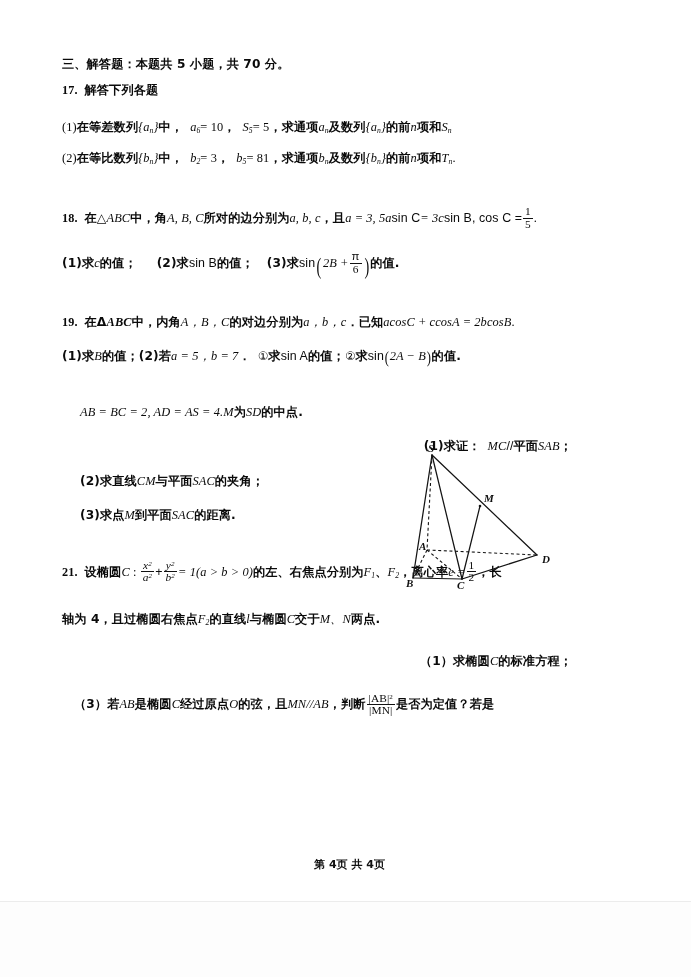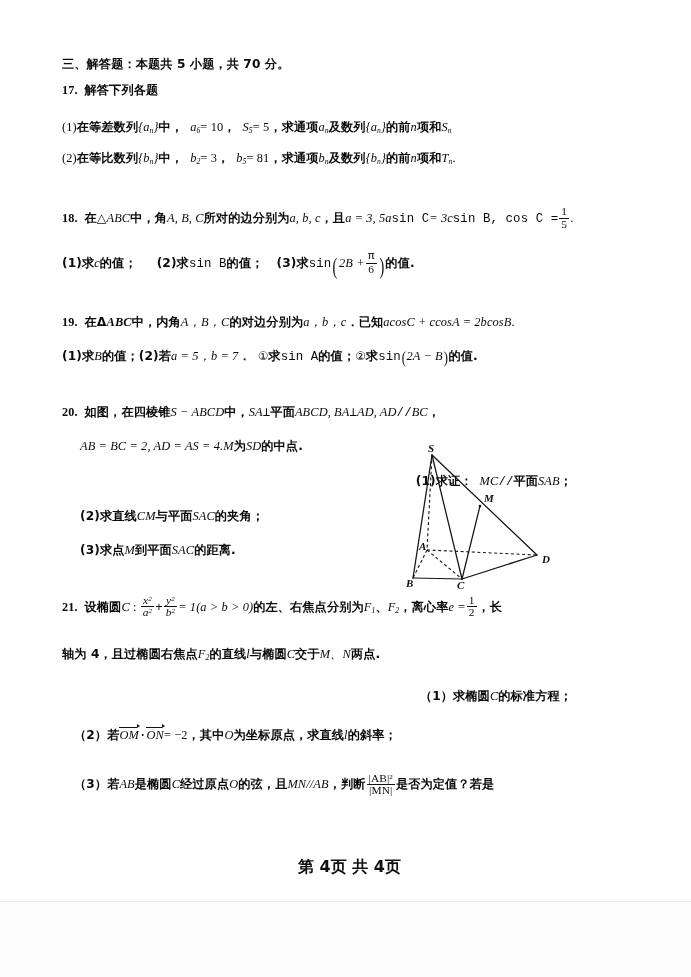--- a/index.html
+++ b/index.html
@@ -40,21 +40,21 @@
   
   .line {
     font-size: 12.4px;
     line-height: 1.05;
     white-space: nowrap;
     letter-spacing: 0.1px;
   }
   .cn { font-family: "DejaVu Sans", "Liberation Sans", sans-serif; font-size: 12.2px; font-weight: 600; }
   .mi { font-family: "Liberation Serif", serif; font-style: italic; }
   .mn { font-family: "Liberation Serif", serif; font-style: normal; }
-  .mo { font-family: Liberation Mono, monospace; font-style: normal; }
+  .mo { font-family: Liberation Sans, sans-serif; font-style: normal; }
   .bold { font-weight: 700; }
   .sec-head { margin-bottom: 14px; }
   .q { position: relative; }
 
   sub { font-size: 0.62em; vertical-align: -0.28em; font-style: italic; }
   sup { font-size: 0.62em; vertical-align: 0.48em; font-style: italic; }
 
   
   .frac {
     display: inline-block;
@@ -129,21 +129,21 @@
     color: #101010;
   }
 
   .footer {
     position: absolute;
     left: 0;
     top: 857px;
     width: 691px;
     text-align: center;
     font-family: "DejaVu Sans", sans-serif;
-    font-size: 16px;
+    font-size: 11px;
     font-weight: 600;
     color: #111;
     padding-left: 8px;
     box-sizing: border-box;
   }
   .sp2 { display: inline-block; width: 7px; }
   .sp3 { display: inline-block; width: 13px; }
   .sp4 { display: inline-block; width: 20px; }
 </style>
 </head>
@@ -178,23 +178,20 @@
     </div>
 
     <div class="line q" style="margin-bottom:21px;">
       <span class="mn cn">19.</span><span class="sp2"></span><span class="cn">在</span><span class="triangle bold">Δ</span><span class="mi bold">ABC</span><span class="cn">中，内角</span><span class="mi">A，B，C</span><span class="cn">的对边分别为</span><span class="mi">a，b，c</span><span class="cn">．已知</span><span class="mi">acosC + ccosA = 2bcosB</span><span class="mn">.</span>
     </div>
 
     <div class="line q" style="margin-bottom:42px;">
       <span class="cn">(1)求</span><span class="mi">B</span><span class="cn">的值；</span><span class="cn">(2)若</span><span class="mi">a = 5，b = 7</span><span class="cn">．</span><span class="sp2"></span><span class="circnum">①</span><span class="cn">求</span><span class="mo">sin A</span><span class="cn">的值；</span><span class="circnum">②</span><span class="cn">求</span><span class="mo">sin</span><span class="medp">(</span><span class="mi">2A − B</span><span class="medp">)</span><span class="cn">的值.</span>
     </div>
 
-    <div class="line q" style="margin-bottom:20px;">
-      <span class="mn cn">20.</span><span class="sp2"></span><span class="cn">如图，在四棱锥</span><span class="mi">S − ABCD</span><span class="cn">中，</span><span class="mi">SA</span><span class="mo">⊥</span><span class="cn">平面</span><span class="mi">ABCD, BA</span><span class="mo">⊥</span><span class="mi">AD, AD</span><span class="mo">//</span><span class="mi">BC</span><span class="cn">，</span>
-    </div>
 
     <div class="line q" style="margin-bottom:21px; padding-left:18px;">
       <span class="mi">AB = BC = 2, AD = AS = 4.</span><span class="mi">M</span><span class="cn">为</span><span class="mi">SD</span><span class="cn">的中点.</span>
     </div>
 
     <div class="line q" style="margin-bottom:21px; padding-left:18px;text-align:right;">
       <span class="cn">(1)求证：</span><span class="sp2"></span><span class="mi">MC</span><span class="mo">//</span><span class="cn">平面</span><span class="mi">SAB</span><span class="cn">；</span>
     </div>
 
     <div class="line q" style="margin-bottom:21px; padding-left:18px;">
@@ -210,23 +207,20 @@
     </div>
 
     <div class="line q" style="margin-bottom:27px;">
       <span class="cn">轴为 4，且过椭圆右焦点</span><span class="mi">F</span><sub>2</sub><span class="cn">的直线</span><span class="mi">l</span><span class="cn">与椭圆</span><span class="mi">C</span><span class="cn">交于</span><span class="mi">M、N</span><span class="cn">两点.</span>
     </div>
 
     <div class="line q" style="margin-bottom:25px; padding-left:12px;text-align:right;">
       <span class="cn">（1）</span><span class="cn">求椭圆</span><span class="mi">C</span><span class="cn">的标准方程；</span>
     </div>
 
-    <div class="line q" style="margin-bottom:30px; padding-left:12px;">
-      <span class="cn">（2）</span><span class="cn">若</span><span class="vec"><span>OM</span><span class="arrowhead"></span></span><span class="mo">·</span><span class="vec"><span>ON</span><span class="arrowhead"></span></span><span class="mn">= −2</span><span class="cn">，其中</span><span class="mi">O</span><span class="cn">为坐标原点，求直线</span><span class="mi">l</span><span class="cn">的斜率；</span>
-    </div>
 
     <div class="line q" style="margin-bottom:27px; padding-left:12px;">
       <span class="cn">（3）</span><span class="cn">若</span><span class="mi">AB</span><span class="cn">是椭圆</span><span class="mi">C</span><span class="cn">经过原点</span><span class="mi">O</span><span class="cn">的弦，且</span><span class="mi">MN//AB</span><span class="cn">，判断</span><span class="frac" style="vertical-align:-0.55em;"><span class="num"><span class="abs mi">|AB|</span><sup class="mn">2</sup></span><span class="den abs mi">|MN|</span></span><span class="cn">是否为定值？若是</span>
     </div>
 
 
   </div>
 
   <div class="figure">
     <svg width="160" height="148" viewBox="0 0 160 148">

